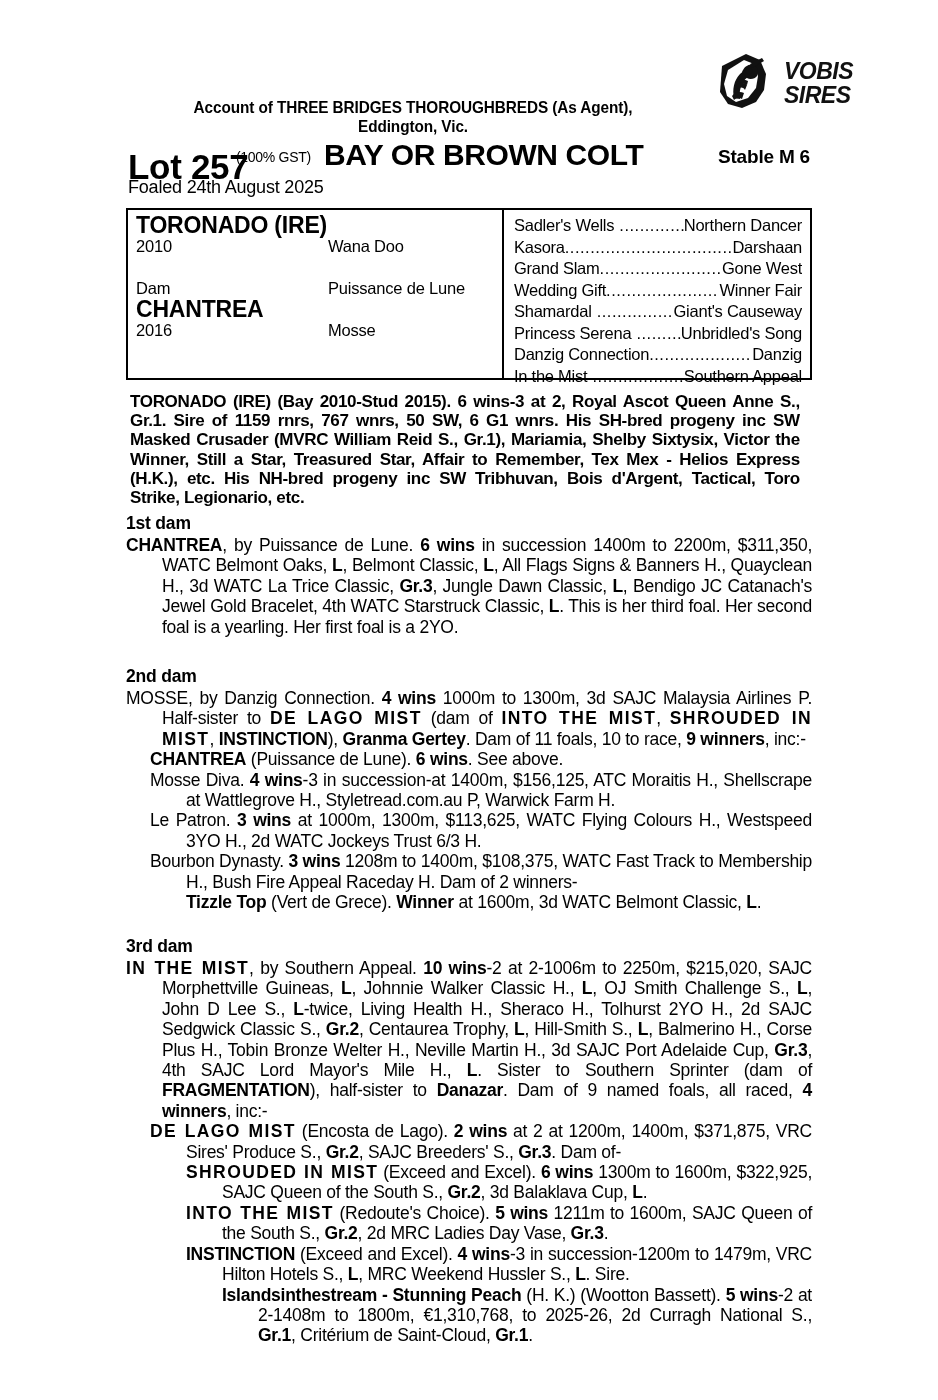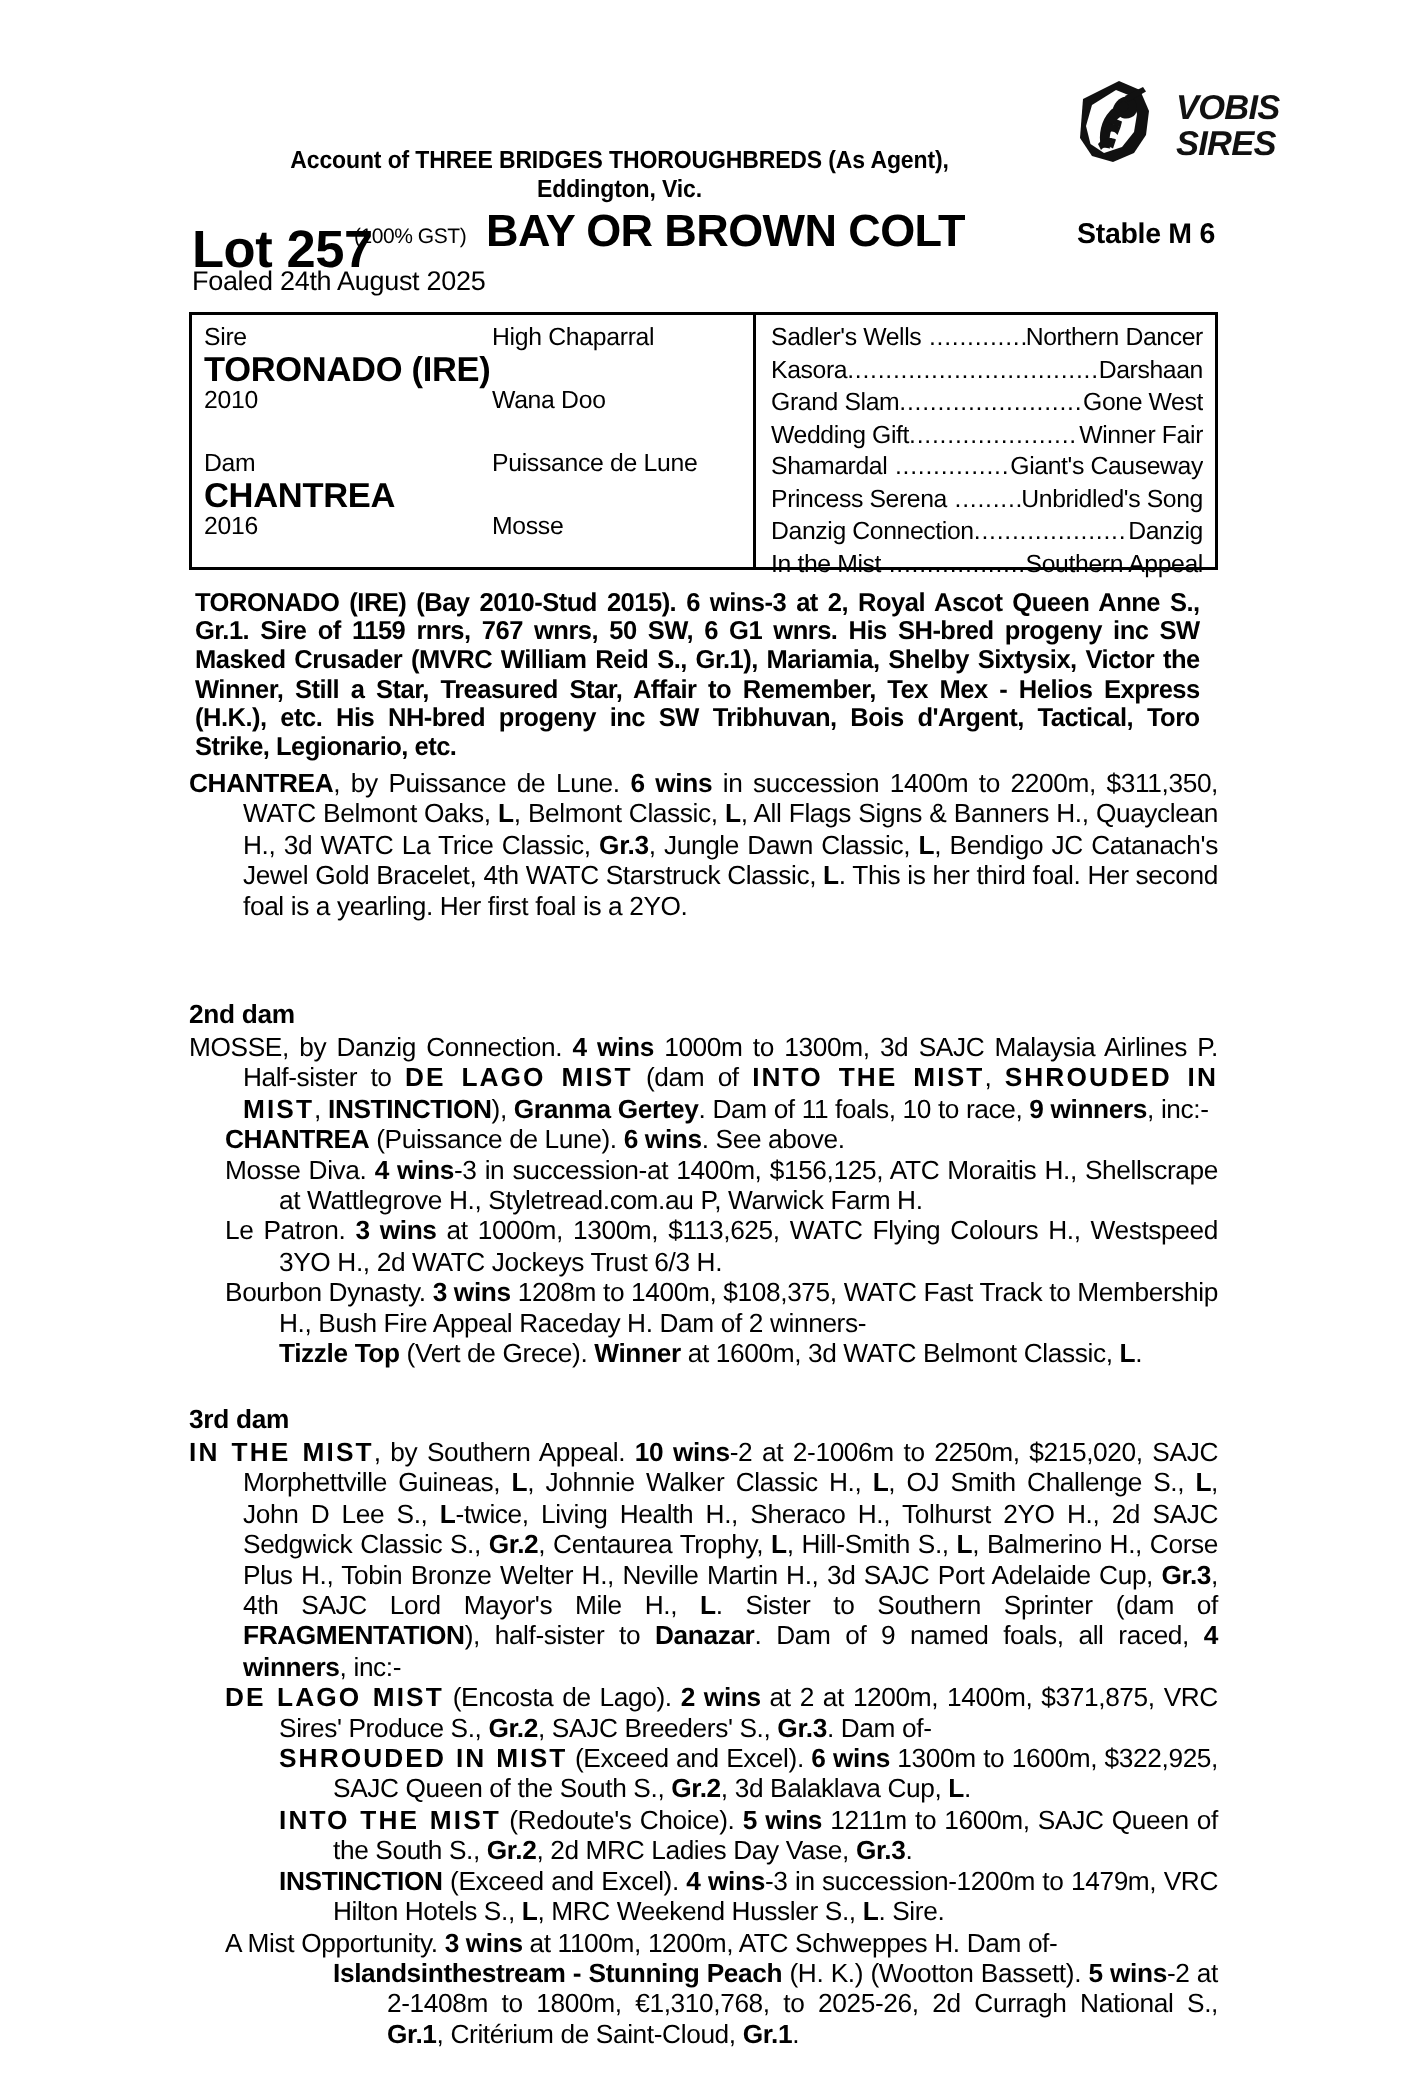--- a/index.html
+++ b/index.html
@@ -284,24 +284,20 @@
 
   <div class="foal-row">
     <span class="foal-left">Foaled 24th August 2025</span>
   </div>
 
   <div class="ped-table">
     <div class="ped-inner">
       <div class="ped-divider"></div>
 
       <div class="ped-left">
-        <div class="ped-row">
-          <span class="c1">Sire</span>
-          <span class="c2">High Chaparral</span>
-        </div>
         <div class="ped-row b">
           <span class="c1">TORONADO (IRE)</span>
         </div>
         <div class="ped-row">
           <span class="c1">2010</span>
           <span class="c2">Wana Doo</span>
         </div>
         <div class="ped-row"></div>
         <div class="ped-row">
           <span class="c1">Dam</span>
@@ -357,20 +353,21 @@
           <span class="dots">&nbsp;.................................................</span>
           <span class="sd">Southern Appeal</span>
         </div>
       </div>
     </div>
   </div>
 
   <div class="sire-blurb">TORONADO (IRE) (Bay 2010-Stud 2015). 6 wins-3 at 2, Royal Ascot Queen Anne S., Gr.1. Sire of 1159 rnrs, 767 wnrs, 50 SW, 6 G1 wnrs. His SH-bred progeny inc SW Masked Crusader (MVRC William Reid S., Gr.1), Mariamia, Shelby Sixtysix, Victor the Winner, Still a Star, Treasured Star, Affair to Remember, Tex Mex - Helios Express (H.K.), etc. His NH-bred progeny inc SW Tribhuvan, Bois d'Argent, Tactical, Toro Strike, Legionario, etc.</div>
 
   <div class="section" style="top:512px;">
+    <div class="sec-head">1st dam</div>
     <p class="para"><b>CHANTREA</b><span>, by Puissance de Lune. </span><b>6 wins</b><span> in succession 1400m to 2200m, $311,350, WATC Belmont Oaks, </span><b>L</b><span>, Belmont Classic, </span><b>L</b><span>, All Flags Signs &amp; Banners H., Quayclean H., 3d WATC La Trice Classic, </span><b>Gr.3</b><span>, Jungle Dawn Classic, </span><b>L</b><span>, Bendigo JC Catanach's Jewel Gold Bracelet, 4th WATC Starstruck Classic, </span><b>L</b><span>. This is her third foal. Her second foal is a yearling. Her first foal is a 2YO.</span></p>
   </div>
 
   <div class="section" style="top:665px;">
     <div class="sec-head">2nd dam</div>
     <p class="para"><span>MOSSE</span><span>, by Danzig Connection. </span><b>4 wins</b><span> 1000m to 1300m, 3d SAJC Malaysia Airlines P. Half-sister to </span><b class="sp">DE LAGO MIST</b><span> (dam of </span><b class="sp">INTO THE MIST</b><span>, </span><b class="sp">SHROUDED IN MIST</b><span>, </span><b>INSTINCTION</b><span>), </span><b>Granma Gertey</b><span>. Dam of 11 foals, 10 to race, </span><b>9 winners</b><span>, inc:-</span></p>
 
     <p class="para lvl2"><b>CHANTREA</b><span> (Puissance de Lune). </span><b>6 wins</b><span>. See above.</span></p>
 
     <p class="para lvl2"><span>Mosse Diva.</span><span> </span><b>4 wins</b><span>-3 in succession-at 1400m, $156,125, ATC Moraitis H., Shellscrape at Wattlegrove H., Styletread.com.au P, Warwick Farm H.</span></p>
@@ -387,18 +384,17 @@
     <p class="para"><b class="sp">IN THE MIST</b><span>, by Southern Appeal. </span><b>10 wins</b><span>-2 at 2-1006m to 2250m, $215,020, SAJC Morphettville Guineas, </span><b>L</b><span>, Johnnie Walker Classic H., </span><b>L</b><span>, OJ Smith Challenge S., </span><b>L</b><span>, John D Lee S., </span><b>L</b><span>-twice, Living Health H., Sheraco H., Tolhurst 2YO H., 2d SAJC Sedgwick Classic S., </span><b>Gr.2</b><span>, Centaurea Trophy, </span><b>L</b><span>, Hill-Smith S., </span><b>L</b><span>, Balmerino H., Corse Plus H., Tobin Bronze Welter H., Neville Martin H., 3d SAJC Port Adelaide Cup, </span><b>Gr.3</b><span>, 4th SAJC Lord Mayor's Mile H., </span><b>L</b><span>. Sister to Southern Sprinter (dam of </span><b>FRAGMENTATION</b><span>), half-sister to </span><b>Danazar</b><span>. Dam of 9 named foals, all raced, </span><b>4 winners</b><span>, inc:-</span></p>
 
     <p class="para lvl2"><b class="sp">DE LAGO MIST</b><span> (Encosta de Lago). </span><b>2 wins</b><span> at 2 at 1200m, 1400m, $371,875, VRC Sires' Produce S., </span><b>Gr.2</b><span>, SAJC Breeders' S., </span><b>Gr.3</b><span>. Dam of-</span></p>
 
     <p class="para lvl3"><b class="sp">SHROUDED IN MIST</b><span> (Exceed and Excel). </span><b>6 wins</b><span> 1300m to 1600m, $322,925, SAJC Queen of the South S., </span><b>Gr.2</b><span>, 3d Balaklava Cup, </span><b>L</b><span>.</span></p>
 
     <p class="para lvl3"><b class="sp">INTO THE MIST</b><span> (Redoute's Choice). </span><b>5 wins</b><span> 1211m to 1600m, SAJC Queen of the South S., </span><b>Gr.2</b><span>, 2d MRC Ladies Day Vase, </span><b>Gr.3</b><span>.</span></p>
 
     <p class="para lvl3"><b>INSTINCTION</b><span> (Exceed and Excel). </span><b>4 wins</b><span>-3 in succession-1200m to 1479m, VRC Hilton Hotels S., </span><b>L</b><span>, MRC Weekend Hussler S., </span><b>L</b><span>. Sire.</span></p>
 
-    <p class="para lvl2"><span>A Mist Opportunity.</span><span> </span><b>3 wins</b><span> at 1100m, 1200m, ATC Schweppes H. Dam of-</span></p>
 
     <p class="para lvl4"><b>Islandsinthestream - Stunning Peach</b><span> (H. K.) (Wootton Bassett). </span><b>5 wins</b><span>-2 at 2-1408m to 1800m, €1,310,768, to 2025-26, 2d Curragh National S., </span><b>Gr.1</b><span>, Critérium de Saint-Cloud, </span><b>Gr.1</b><span>.</span></p>
   </div>
 
 </div>
 
 </body></html>

